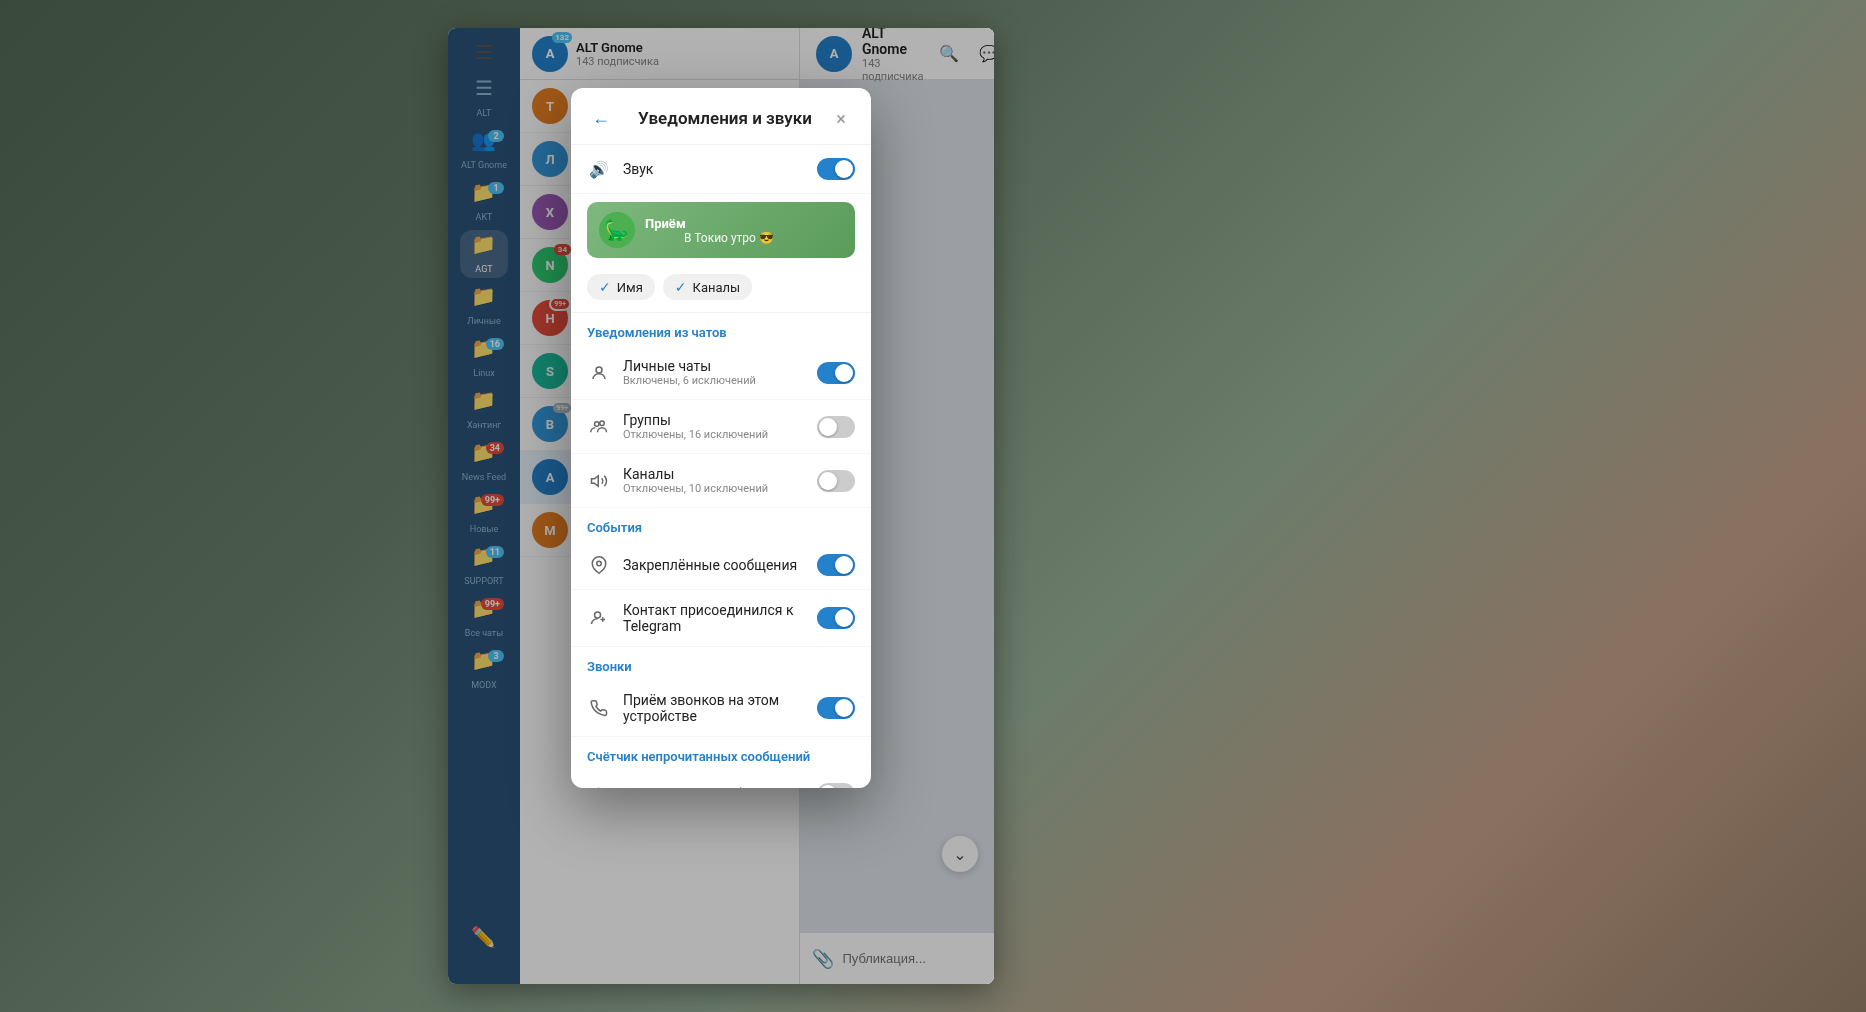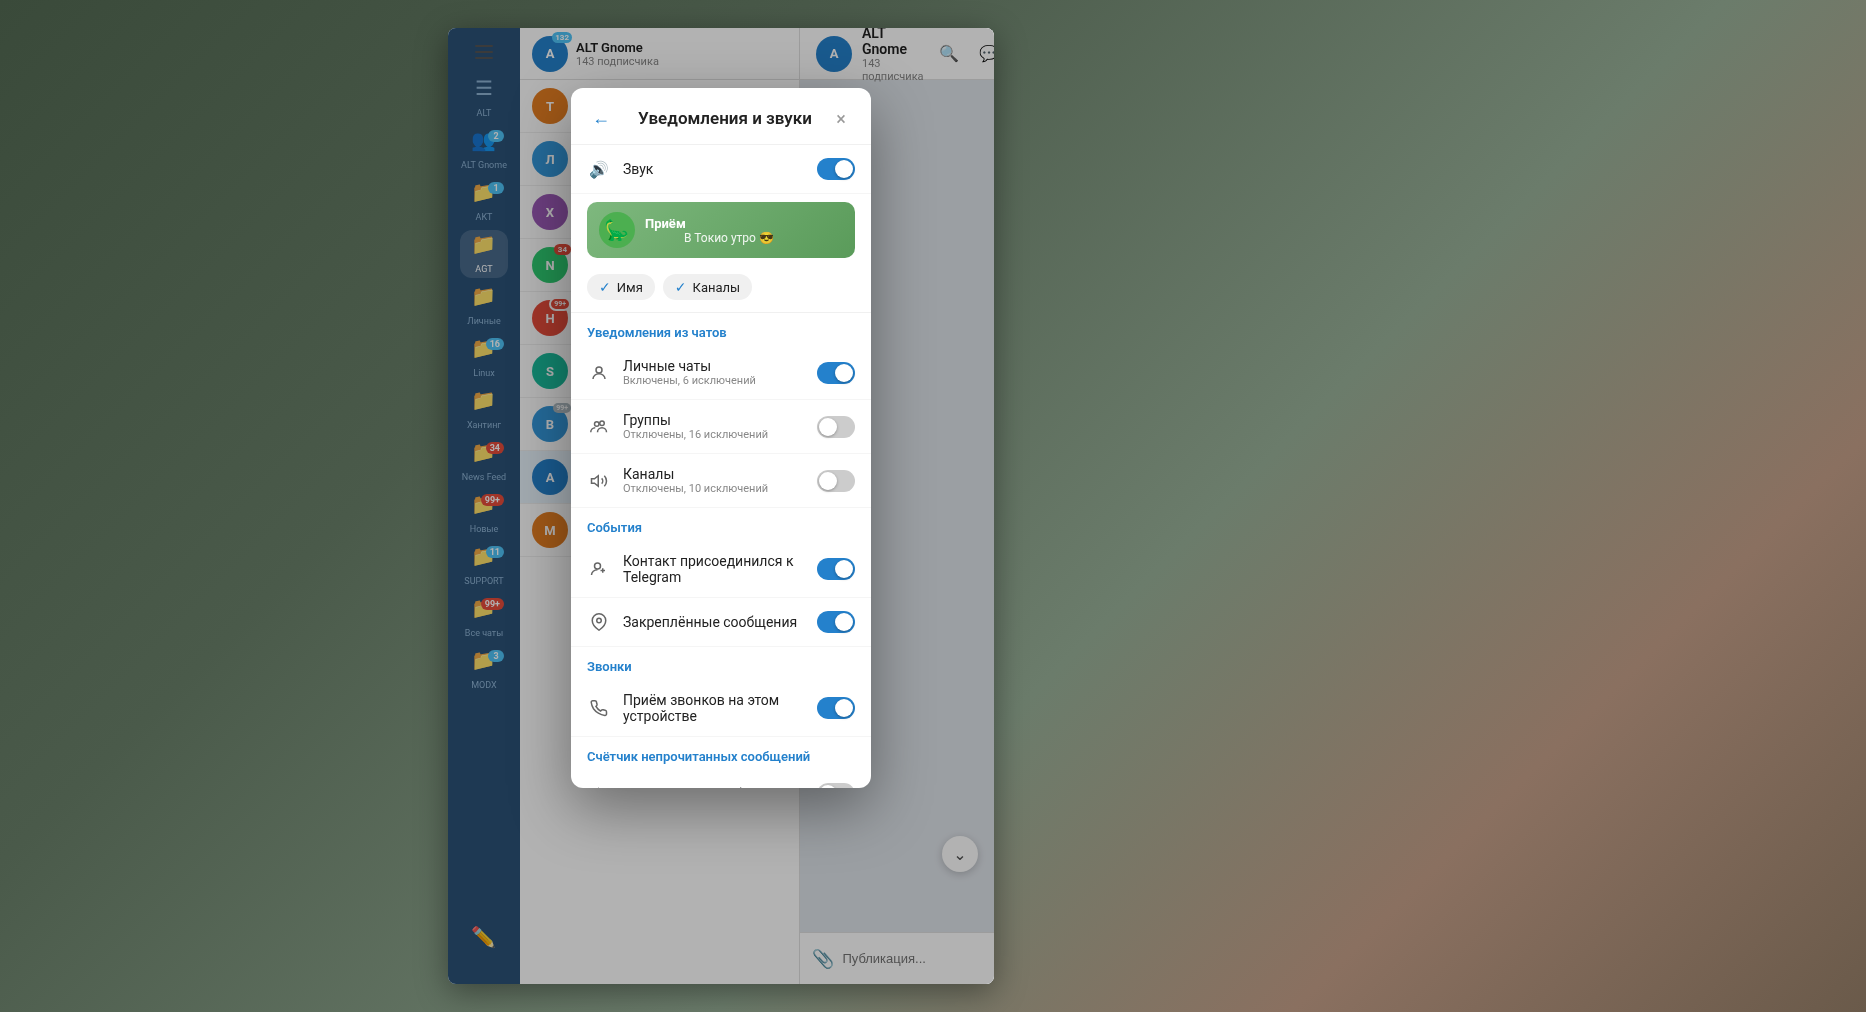--- a/index.html
+++ b/index.html
@@ -782,43 +782,43 @@
           <div class="toggle off">
             <div class="toggle-knob"></div>
           </div>
         </div>
 
         <div class="section-header">События</div>
 
         <div class="settings-row">
           <div class="settings-icon">
             <svg width="18" height="18" viewBox="0 0 24 24" fill="none" stroke="#666" stroke-width="2">
+              <path d="M21 10c0 7-9 13-9 13s-9-6-9-13a9 9 0 0 1 18 0z"></path>
+              <circle cx="12" cy="10" r="3"></circle>
+            </svg>
+          </div>
+          <div class="settings-label">
+            <div class="settings-label-main">Закреплённые сообщения</div>
+          </div>
+          <div class="toggle on">
+            <div class="toggle-knob"></div>
+          </div>
+        </div>
+
+        <div class="settings-row">
+          <div class="settings-icon">
+            <svg width="18" height="18" viewBox="0 0 24 24" fill="none" stroke="#666" stroke-width="2">
               <circle cx="10" cy="8" r="4"></circle>
                 <path d="M2 20c0-4 3.6-7 8-7"></path>
               <line x1="17" y1="11" x2="17" y2="17"></line>
                 <line x1="14" y1="14" x2="20" y2="14"></line>
             </svg>
           </div>
           <div class="settings-label">
             <div class="settings-label-main">Контакт присоединился к Telegram</div>
-          </div>
-          <div class="toggle on">
-            <div class="toggle-knob"></div>
-          </div>
-        </div>
-
-        <div class="settings-row">
-          <div class="settings-icon">
-            <svg width="18" height="18" viewBox="0 0 24 24" fill="none" stroke="#666" stroke-width="2">
-              <path d="M21 10c0 7-9 13-9 13s-9-6-9-13a9 9 0 0 1 18 0z"></path>
-              <circle cx="12" cy="10" r="3"></circle>
-            </svg>
-          </div>
-          <div class="settings-label">
-            <div class="settings-label-main">Закреплённые сообщения</div>
           </div>
           <div class="toggle on">
             <div class="toggle-knob"></div>
           </div>
         </div>
 
         <div class="section-header">Звонки</div>
 
         <div class="settings-row">
           <div class="settings-icon">

